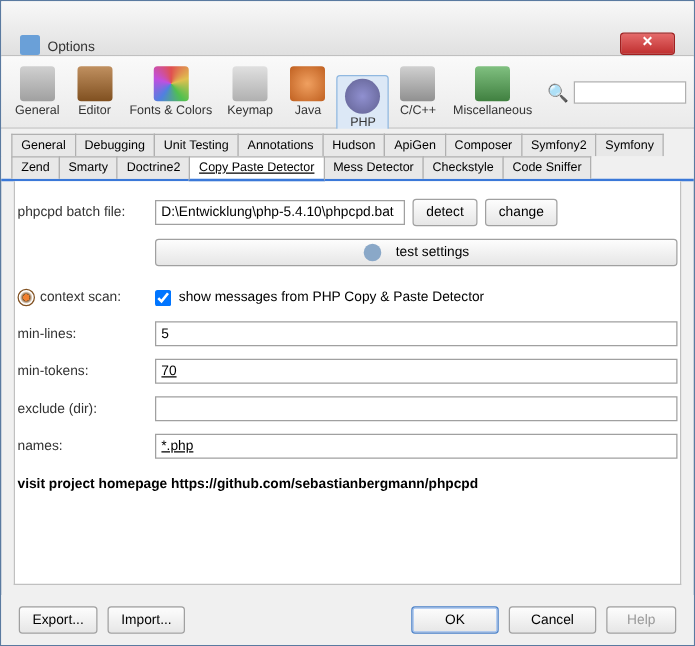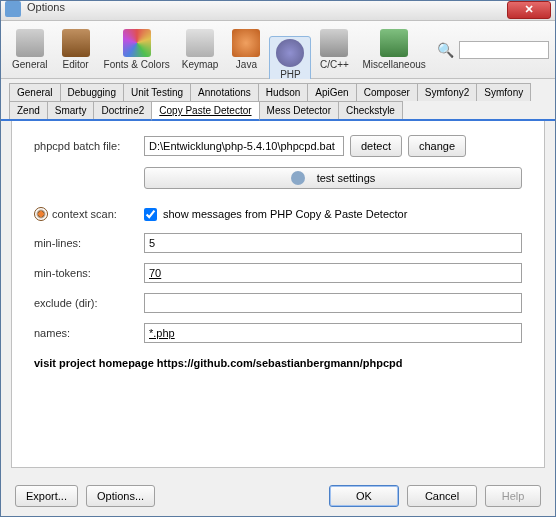--- a/index.html
+++ b/index.html
@@ -1,35 +1,35 @@
 <!DOCTYPE html>
 <html><head>
 <meta charset="utf-8">
 <style>
 * { box-sizing: border-box; margin: 0; padding: 0; font-family: Tahoma, sans-serif; font-size: 11px; }
 body { background: #d4d0c8; width: 556px; height: 517px; overflow: hidden; }
 .window { width: 556px; height: 517px; background: #f0f0f0; border: 1px solid #5a7aa0; display: flex; flex-direction: column; }
-.titlebar { height: 20px; background: linear-gradient(#f8f8f8,#e0e0e0); display: flex; align-items: flex-start; padding: 0 4px; border-bottom: 1px solid #c0c0c0; }
+.titlebar { height: 44px; background: linear-gradient(#f8f8f8,#e0e0e0); display: flex; align-items: flex-end; padding: 0 15px; border-bottom: 1px solid #c0c0c0; }
 .titlebar-icon { width: 16px; height: 16px; margin-right: 6px; background: #6aa0d8; border-radius: 2px; }
 .titlebar-text { flex: 1; color: #333; }
 .close-btn { width: 44px; height: 18px; background: linear-gradient(#e56a6a,#c03030); border: 1px solid #a02020; border-radius: 3px; color: #fff; text-align: center; line-height: 14px; font-weight: bold; cursor: pointer; }
 .toolbar { height: 58px; background: linear-gradient(#fafafa,#eaeaea); border-bottom: 1px solid #c0c0c0; display: flex; align-items: center; padding: 2px 6px; gap: 2px; }
 .tool { display: flex; flex-direction: column; align-items: center; padding: 2px 4px; min-width: 42px; cursor: pointer; border: 1px solid transparent; border-radius: 3px; }
 .tool.selected { background: #dce8f6; border: 1px solid #90b8e0; margin-top: 19px; }
 .tool-icon { width: 28px; height: 28px; border-radius: 3px; margin-bottom: 2px; }
 .tool-label { font-size: 10px; color: #333; white-space: nowrap; }
 .search-area { margin-left: auto; display: flex; align-items: center; gap: 4px; }
 .search-icon { font-size: 14px; color: #555; }
 .search-input { width: 90px; height: 18px; border: 1px solid #b0b0b0; padding: 0 3px; }
 .tabrow { display: flex; padding: 4px 8px 0 8px; flex-wrap: wrap; background: #f0f0f0; }
 .tab { padding: 3px 7px; border: 1px solid #b0b0b0; border-bottom: none; background: #e8e8e8; margin-right: -1px; cursor: pointer; font-size: 10px; }
 .tab.active { background: #fff; position: relative; z-index: 2; text-decoration: underline; }
 .tabrow.sub { padding-top: 0; border-bottom: 2px solid #3a78d8; }
 .tabrow.sub .tab.active { border-bottom: 2px solid #3a78d8; margin-bottom: -2px; }
-.panel { flex: 1; background: #fff; margin: 0 10px 8px 10px; border: 1px solid #c0c0c0; border-top: none; padding: 14px 22px; }
+.panel { flex: 1; background: #fff; margin: 0 10px 8px 10px; border: 1px solid #c0c0c0; border-top: none; padding: 14px 2px; }
 .row { display: flex; align-items: center; margin-bottom: 10px; }
 .row label { width: 110px; color: #333; }
 .row input[type=text] { height: 20px; border: 1px solid #a0a0a0; padding: 0 4px; }
 .btn { height: 22px; padding: 0 10px; background: linear-gradient(#fdfdfd,#e6e6e6); border: 1px solid #a0a0a0; border-radius: 3px; cursor: pointer; }
 .wide-btn { flex: 1; text-align: center; display: flex; align-items: center; justify-content: center; gap: 12px; }
 .eye-icon { width: 14px; height: 14px; border-radius: 50%; background: radial-gradient(circle,#f08030 30%,#805020 31%,transparent 60%); border: 1px solid #805020; }
 .gear-icon { width: 14px; height: 14px; border-radius: 50%; background: #8aa8c8; }
 .checkbox { width: 13px; height: 13px; margin-right: 6px; }
 .homepage { font-weight: bold; margin-top: 14px; font-size: 11px; }
 .footer { height: 40px; display: flex; align-items: center; padding: 0 14px; gap: 8px; background: #f0f0f0; }
@@ -97,20 +97,21 @@
     <div class="tab">Symfony2</div>
     <div class="tab">Symfony</div>
   </div>
   <div class="tabrow sub">
     <div class="tab">Zend</div>
     <div class="tab">Smarty</div>
     <div class="tab">Doctrine2</div>
     <div class="tab active">Copy Paste Detector</div>
     <div class="tab">Mess Detector</div>
     <div class="tab">Checkstyle</div>
+    <div class="tab">Code Sniffer</div>
   </div>
 
   <div class="panel">
     <div class="row">
       <label>phpcpd batch file:</label>
       <input type="text" style="width: 200px; margin-right: 6px;" value="D:\Entwicklung\php-5.4.10\phpcpd.bat">
       <button class="btn" style="margin-right:6px">detect</button>
       <button class="btn">change</button>
     </div>
     <div class="row">
@@ -142,19 +143,19 @@
     </div>
     <div class="row">
       <label>names:</label>
       <input type="text" style="flex: 1 1 0%; text-decoration: underline;" value="*.php">
     </div>
     <div class="homepage">visit project homepage https://github.com/sebastianbergmann/phpcpd</div>
   </div>
 
   <div class="footer">
     <button class="btn">Export...</button>
-    <button class="btn">Options...</button>
+    <button class="btn">Import...</button>
     <div class="spacer"></div>
     <button class="btn default" style="width:70px">OK</button>
     <button class="btn" style="width:70px">Cancel</button>
     <button class="btn disabled" style="width:56px">Help</button>
   </div>
 </div>
 
 </body></html>

